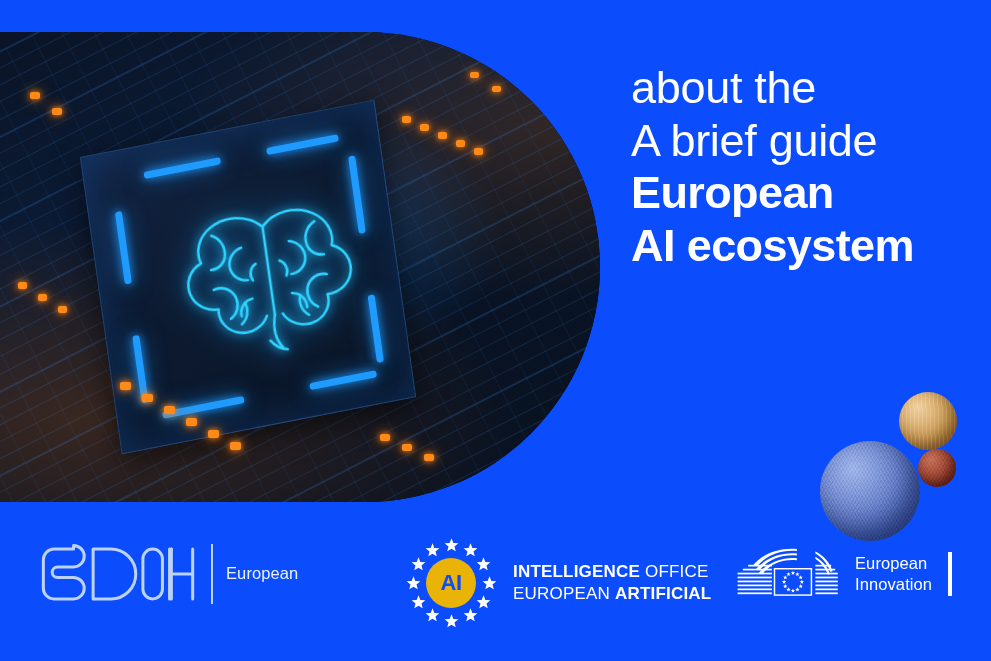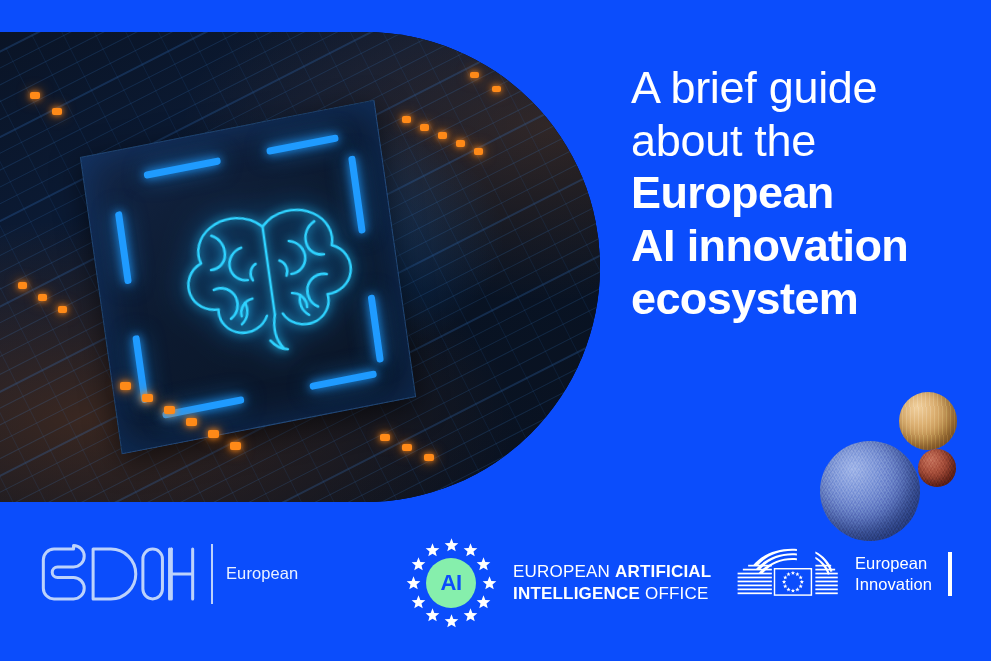--- a/index.html
+++ b/index.html
@@ -105,21 +105,21 @@
   #edih-mark{ width:160px; height:62px; }
   #edih-mark svg{ width:100%; height:100%; }
   #edih-rule{ width:2px; height:60px; background:#bcd2fb; }
   #edih-text{ color:#eaf1ff; font-size:16.5px; line-height:1.29; font-weight:400; letter-spacing:.1px; }
 
   
   #ai-logo{ position:absolute; left:403px; top:14px; display:flex; align-items:center; gap:14px; }
   #ai-emblem{ position:relative; width:96px; height:96px; }
   #ai-emblem .disc{
     position:absolute; left:50%; top:50%; transform:translate(-50%,-50%);
-    width:50px; height:50px; border-radius:50%; background:#86efac;
+    width:50px; height:50px; border-radius:50%; background:#eab308;
     display:flex; align-items:center; justify-content:center;
   }
   #ai-emblem .disc span{ color:#0B4DFC; font-size:22px; font-weight:700; letter-spacing:-.5px; }
   #ai-emblem .star{ position:absolute; left:50%; top:50%; width:15px; height:15px; margin:-7.5px 0 0 -7.5px; }
   #ai-emblem .star svg{ width:100%; height:100%; display:block; }
   #ai-text{ color:#fff; font-size:17px; line-height:1.32; letter-spacing:.2px; }
   #ai-text .w300{ font-weight:300; }
   #ai-text .w700{ font-weight:700; }
 
   
@@ -266,25 +266,24 @@
   <div class="led" style="left:208px;top:398px;width:11px;height:8px;"></div>
   <div class="led" style="left:230px;top:410px;width:11px;height:8px;"></div>
   <div class="led" style="left:380px;top:402px;width:10px;height:7px;"></div>
   <div class="led" style="left:402px;top:412px;width:10px;height:7px;"></div>
   <div class="led" style="left:424px;top:422px;width:10px;height:7px;"></div>
   <div class="led" style="left:470px;top:40px;width:9px;height:6px;"></div>
   <div class="led" style="left:492px;top:54px;width:9px;height:6px;"></div>
 </div>
 
 <div id="headline">
+  <span class="light">about the</span>
   <span class="light">A brief guide</span>
-  <span class="light">about the</span>
   <span class="bold">European</span>
-  <span class="bold">AI innovation</span>
-  <span class="bold">ecosystem</span>
+  <span class="bold">AI ecosystem</span>
 </div>
 
 <div class="sphere" id="sphere-blue"></div>
 <div class="sphere" id="sphere-tan"></div>
 <div class="sphere" id="sphere-red"></div>
 
 <div id="footer">
 
   <div id="edih-logo">
     <div id="edih-mark">
@@ -370,22 +369,22 @@
             <polygon fill="#ffffff" points="10.00,0.40 12.47,6.60 19.13,7.03 13.99,11.30 15.64,17.77 10.00,14.20 4.36,17.77 6.01,11.30 0.87,7.03 7.53,6.60"></polygon>
           </svg>
         </div>
         <div class="star" style="left: 29px; top: 15.091px;">
           <svg viewBox="0 0 20 20">
             <polygon fill="#ffffff" points="10.00,0.40 12.47,6.60 19.13,7.03 13.99,11.30 15.64,17.77 10.00,14.20 4.36,17.77 6.01,11.30 0.87,7.03 7.53,6.60"></polygon>
           </svg>
         </div>
       </div>
     <div id="ai-text">
+      <div><span class="w700">INTELLIGENCE</span><span class="w300"> OFFICE</span></div>
       <div><span class="w300">EUROPEAN </span><span class="w700">ARTIFICIAL</span></div>
-      <div><span class="w700">INTELLIGENCE</span><span class="w300"> OFFICE</span></div>
     </div>
   </div>
 
   <div id="ec-logo">
     <div id="ec-emblem">
       <svg viewBox="0 0 168 88">
         <g fill="#ffffff">
 
           <g>
             <rect x="6" y="42" width="52" height="2.6"></rect>

